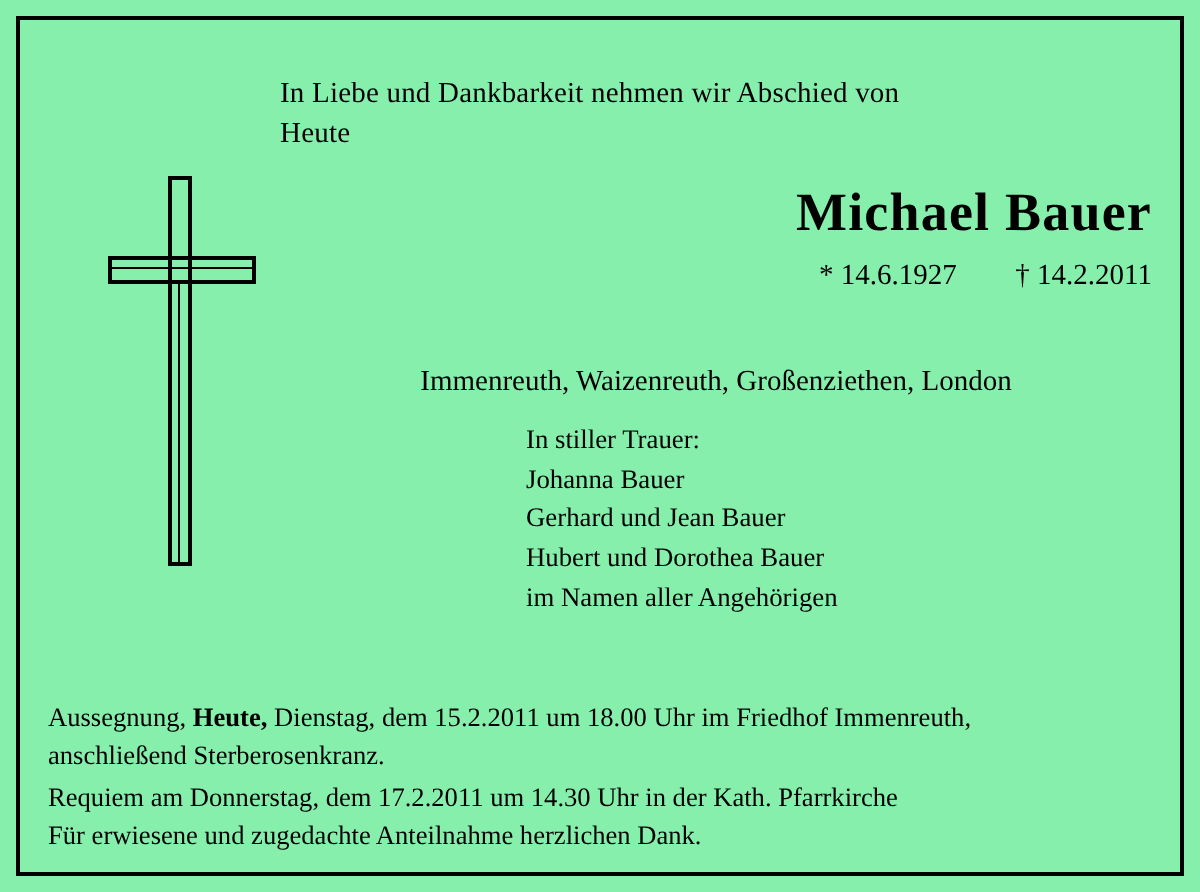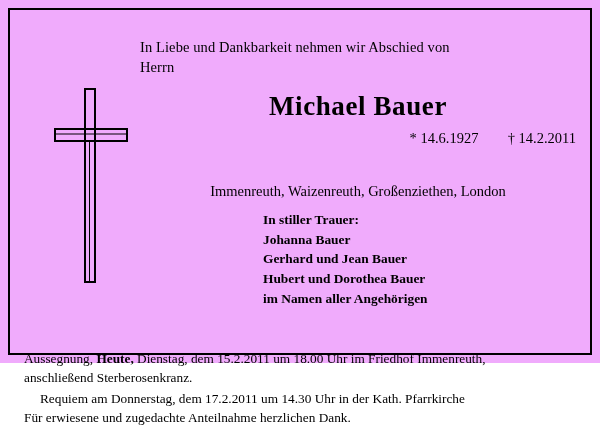--- a/index.html
+++ b/index.html
@@ -10,23 +10,23 @@
   body {
     width: 600px;
     height: 446px;
     font-family: "Liberation Serif", serif;
     color: #000000;
     overflow: hidden;
   }
   .obituary {
     position: relative;
     width: 600px;
-    height: 363px;
+    height: 446px;
     box-sizing: border-box;
-    background: #f0abfc;
+    background: #86efac;
   }
   .outer-frame {
     position: absolute;
     left: 8px;
     top: 8px;
     right: 8px;
     bottom: 8px;
     border: 2px solid #000000;
     box-sizing: border-box;
   }
@@ -60,21 +60,21 @@
   }
   .intro-line {
     font-size: 14.5px;
     line-height: 1.35;
     letter-spacing: 0.1px;
   }
   .intro-line .second {
     display: block;
   }
   .name {
-    text-align: center;
+    text-align: right;
     font-size: 27px;
     font-weight: bold;
     letter-spacing: 0.6px;
     margin-top: 14px;
   }
   .dates {
     text-align: right;
     font-size: 14.5px;
     margin-top: 8px;
   }
@@ -87,42 +87,41 @@
     font-size: 14.5px;
     margin-top: 36px;
   }
 
   
   .mourners {
     position: absolute;
     left: 253px;
     top: 200px;
     font-size: 13.4px;
-    font-weight: bold;
+    font-weight: normal;
     line-height: 1.47;
   }
   .mourners div {
     white-space: nowrap;
   }
 
   
   .footer {
     position: absolute;
     left: 14px;
     right: 12px;
     top: 340px;
     font-size: 13.3px;
     line-height: 1.42;
   }
   .footer p {
     margin: 0 0 0 0;
   }
   .footer .p2 {
     margin-top: 2px;
-    margin-left: 16px;
   }
   .footer b {
     font-weight: bold;
   }
 </style>
 </head>
 <body>
 
 <div class="obituary">
   <div class="outer-frame"></div>
@@ -142,21 +141,21 @@
         <rect x="80" y="40" width="2" height="14" fill="#000000"></rect>
 
         <rect x="43" y="54" width="1" height="139" fill="#000000"></rect>
         <rect x="10" y="45.5" width="72" height="1" fill="#000000"></rect>
       </svg>
     </div>
 
     <div class="upper-block">
       <div class="intro-line">
         <span>In Liebe und Dankbarkeit nehmen wir Abschied von</span>
-        <span class="second">Herrn</span>
+        <span class="second">Heute</span>
       </div>
       <div class="name">Michael Bauer</div>
       <div class="dates">
         <span>* 14.6.1927</span>
         <span class="sep"></span>
         <span>† 14.2.2011</span>
       </div>
       <div class="places">Immenreuth, Waizenreuth, Großenziethen, London</div>
     </div>
 

